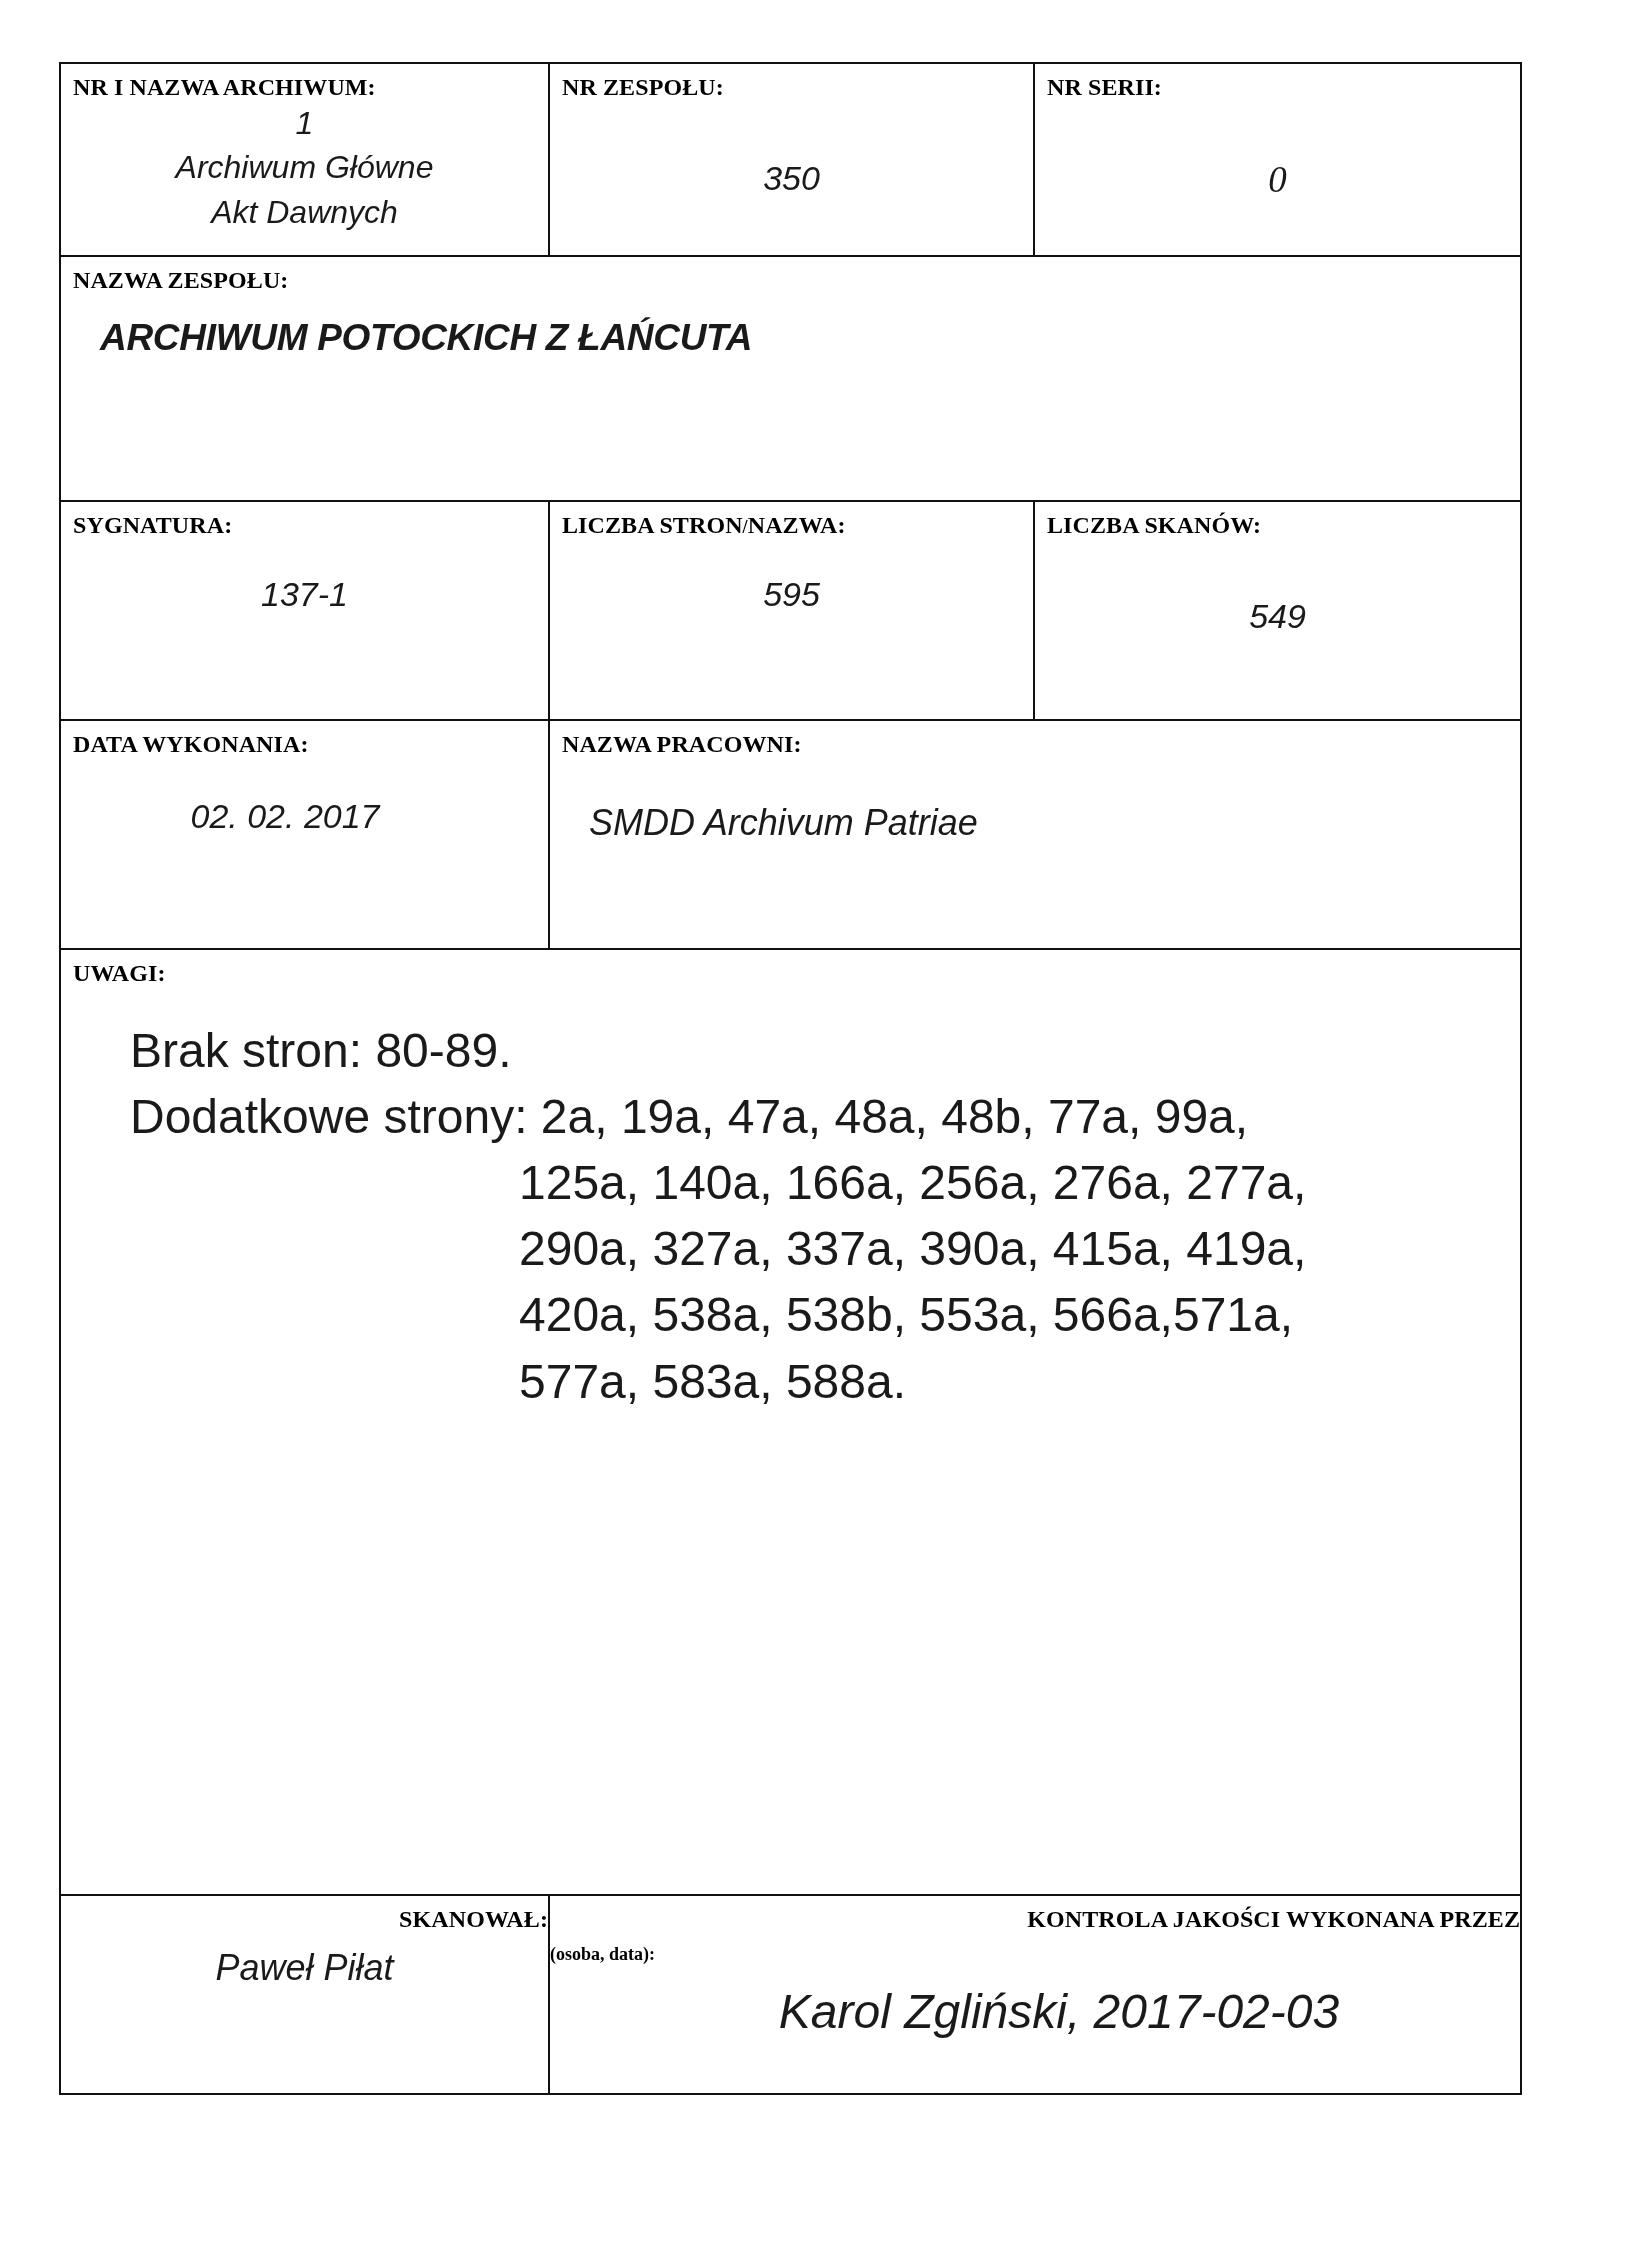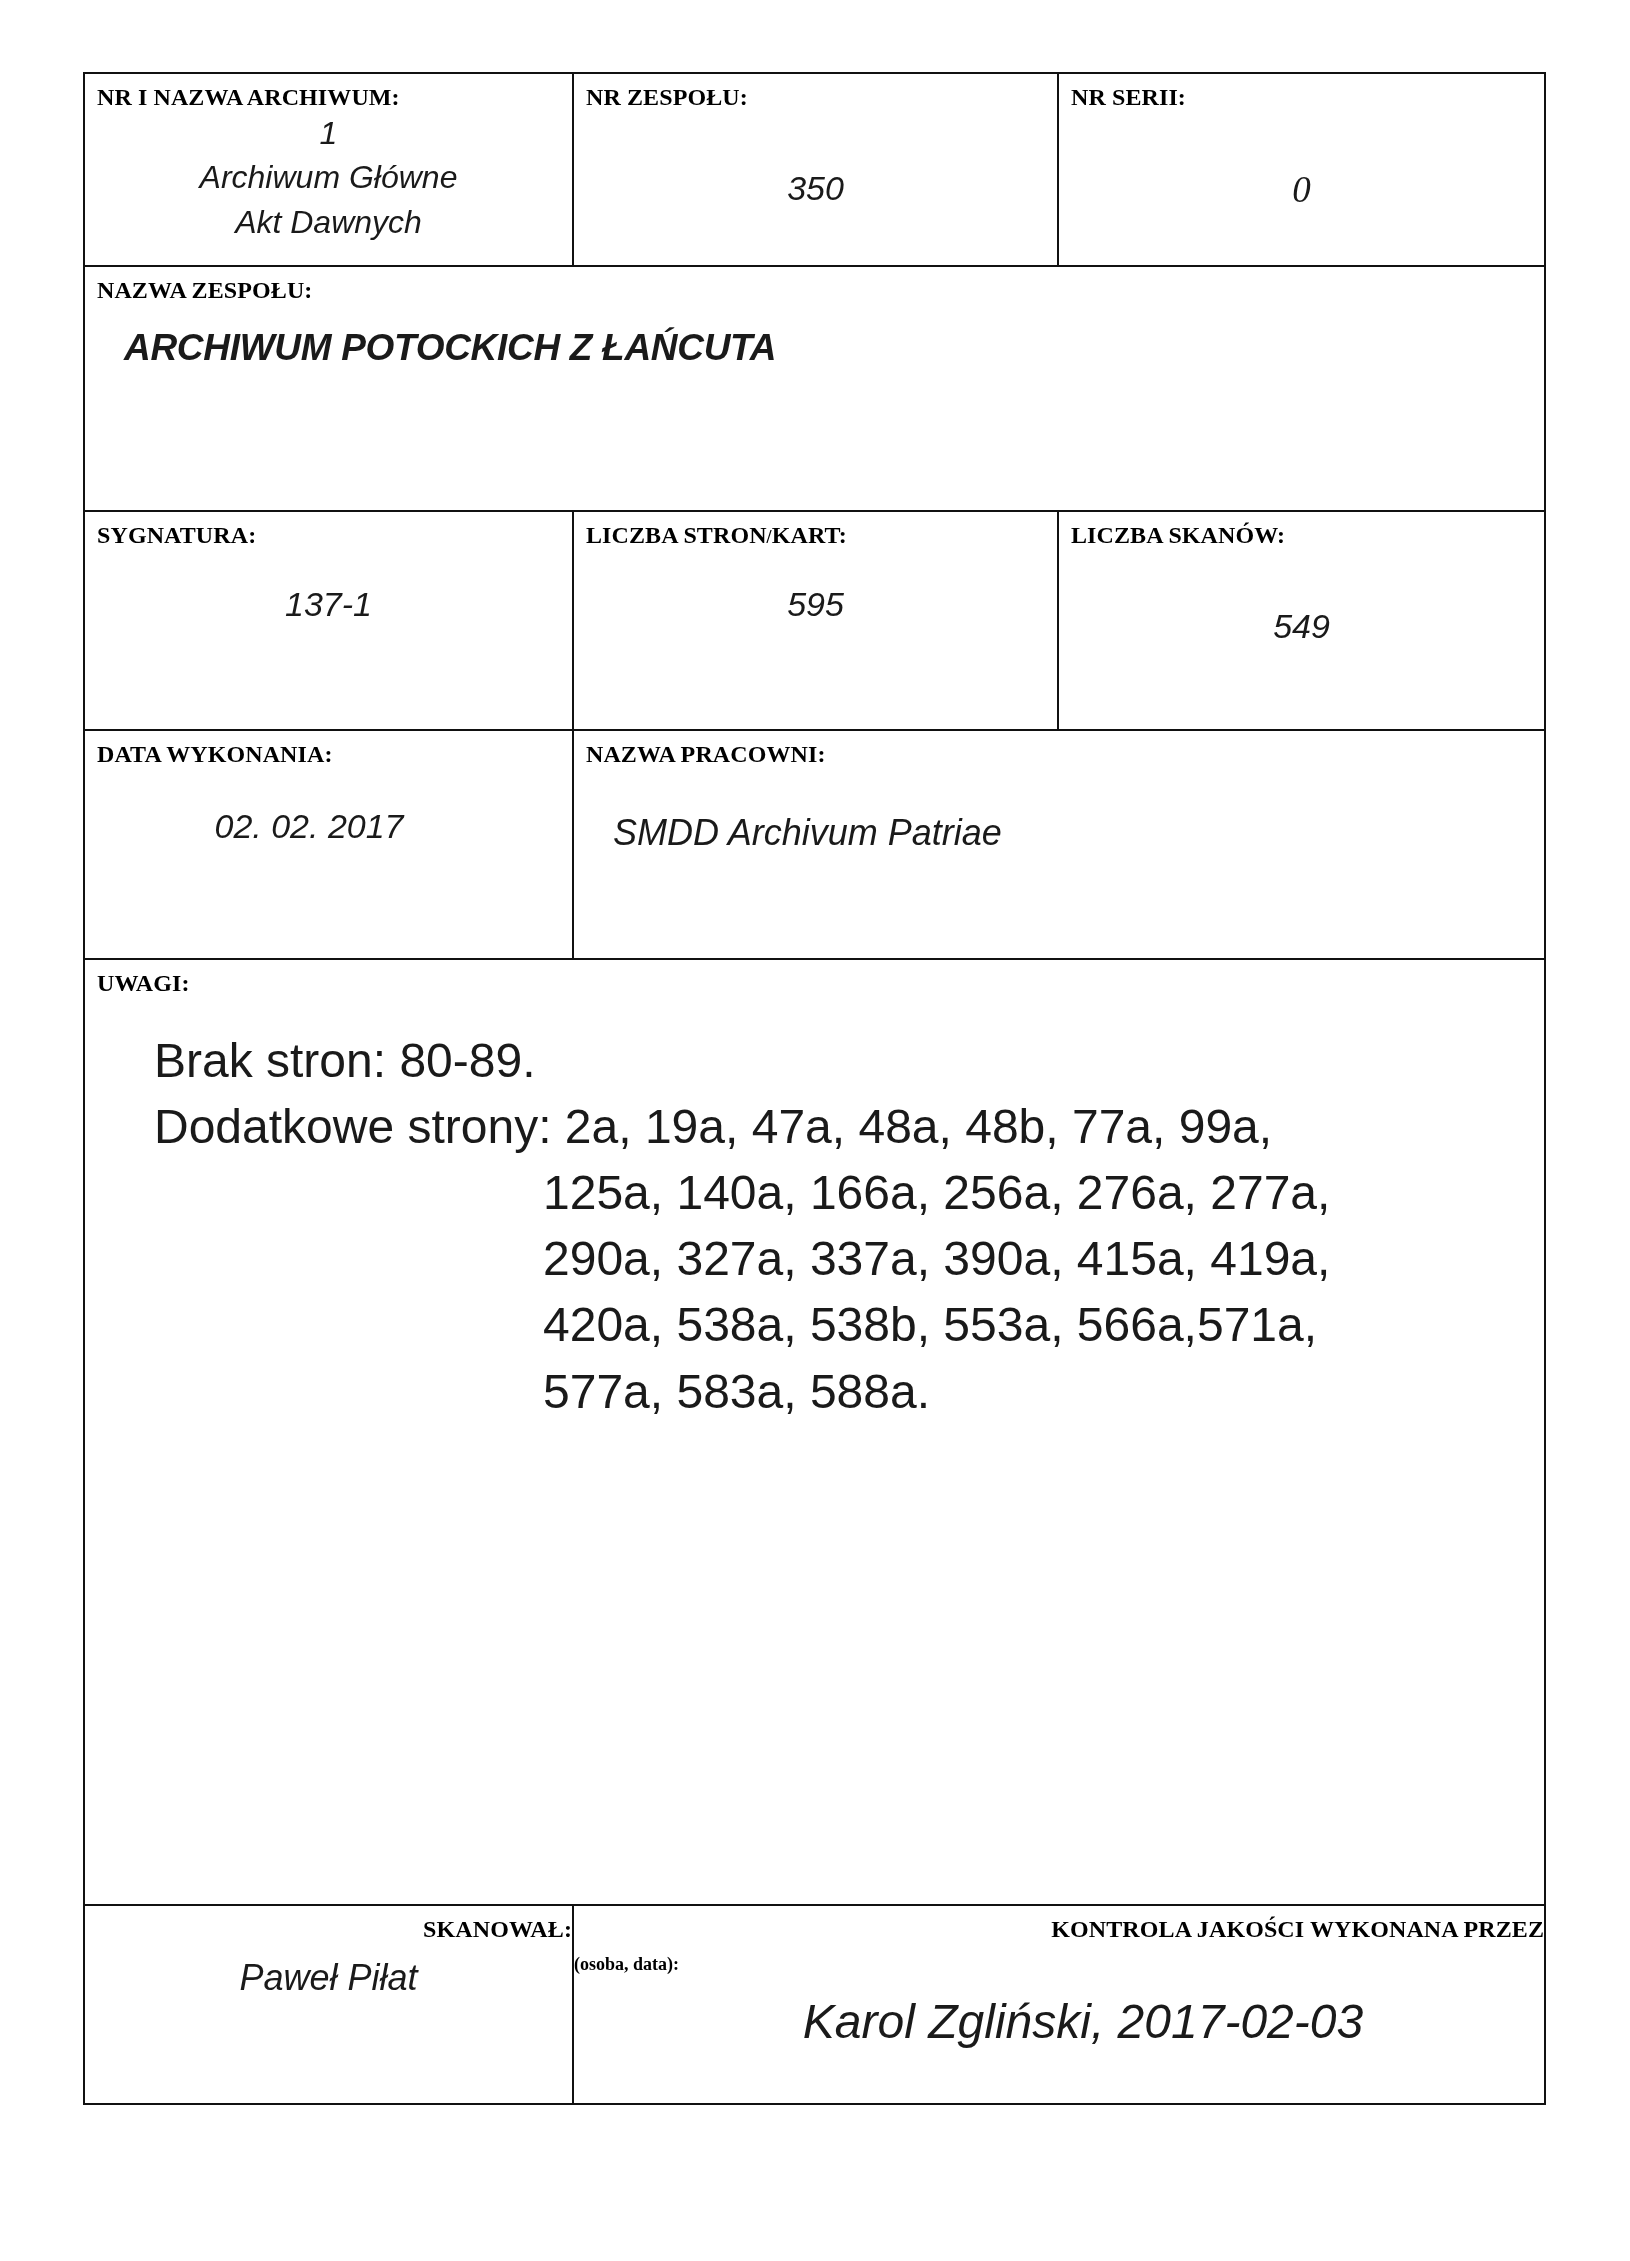--- a/index.html
+++ b/index.html
@@ -21,25 +21,24 @@
     left: 0; top: 0;
     width: 1630px;
     height: 2261px;
     background: #ffffff;
   }
 
   
   .form-table {
     position: absolute;
     left: 59px;
-    top: 72px;
+    top: 62px;
     width: 1454px;
     border-collapse: collapse;
     table-layout: fixed;
-    margin-left: 24px;
   }
   .form-table td {
     border: 2px solid #111111;
     vertical-align: top;
     padding: 0;
     position: relative;
     background: #ffffff;
   }
 
   
@@ -196,21 +195,21 @@
         <div class="value bold">ARCHIWUM POTOCKICH Z ŁAŃCUTA</div>
       </td>
     </tr>
 
     <tr>
       <td class="cell-sygnatura">
         <div class="label">SYGNATURA:</div>
         <div class="value">137-1</div>
       </td>
       <td class="cell-stron">
-        <div class="label"><span>LICZBA STRON</span><span class="small">/</span><span>KART:</span></div>
+        <div class="label"><span>LICZBA STRON</span><span class="small">/</span><span>NAZWA:</span></div>
         <div class="value">595</div>
       </td>
       <td class="cell-skanow">
         <div class="label">LICZBA SKANÓW:</div>
         <div class="value">549</div>
       </td>
     </tr>
 
     <tr>
       <td class="cell-data">

